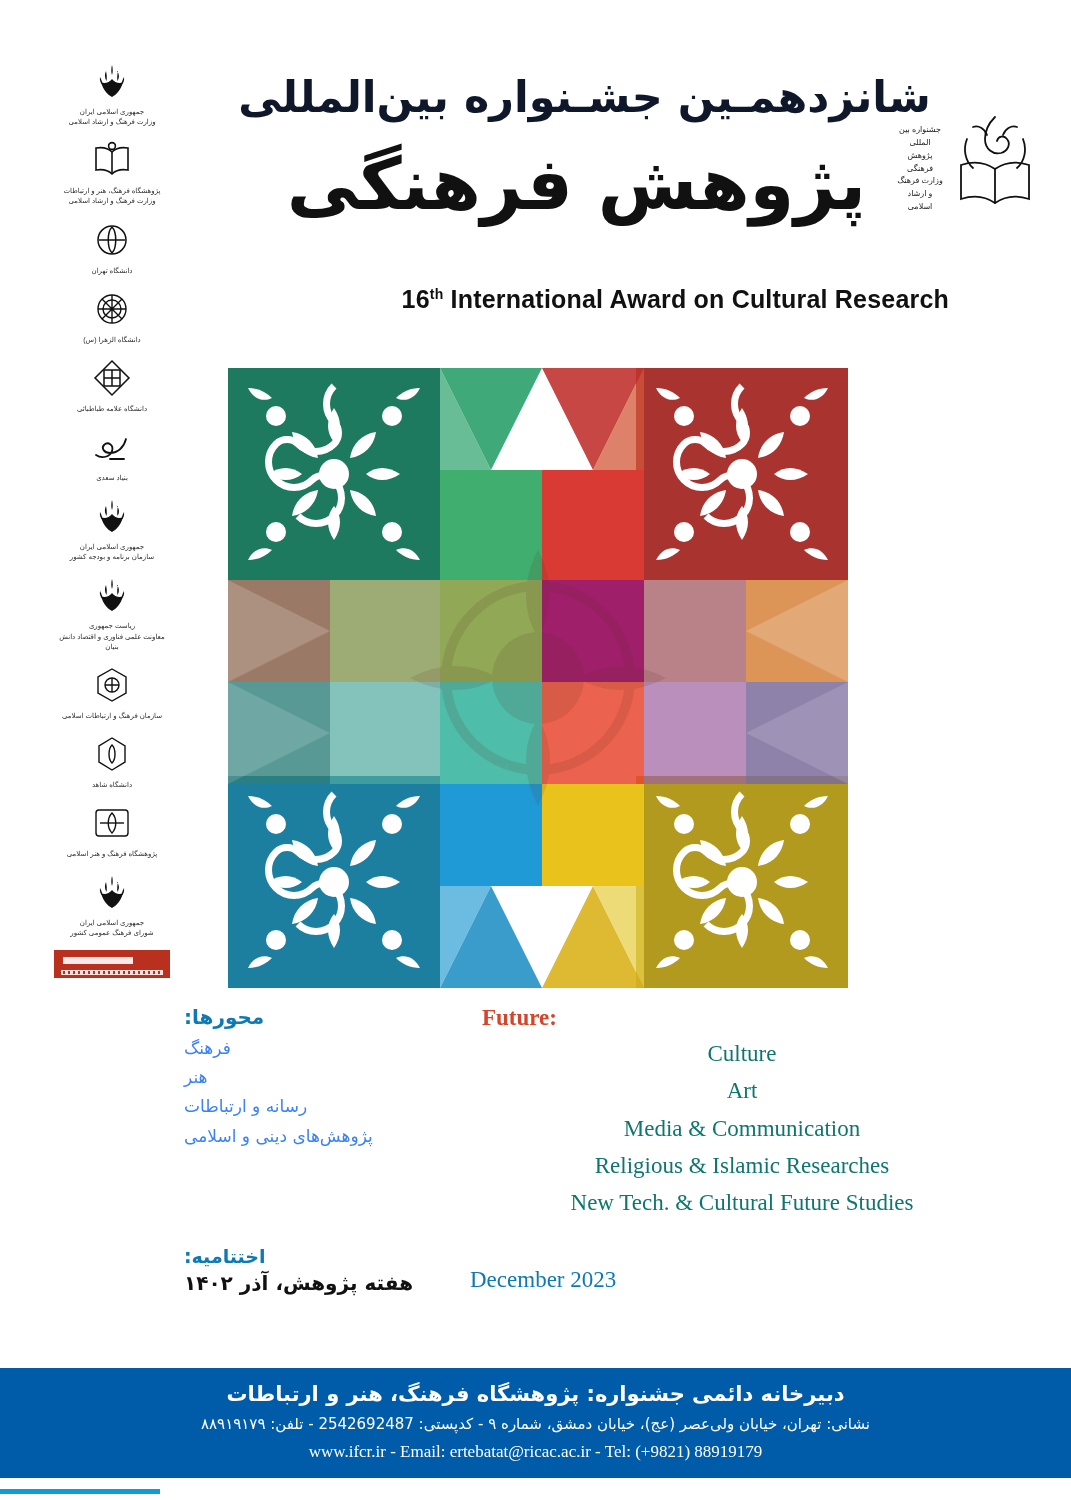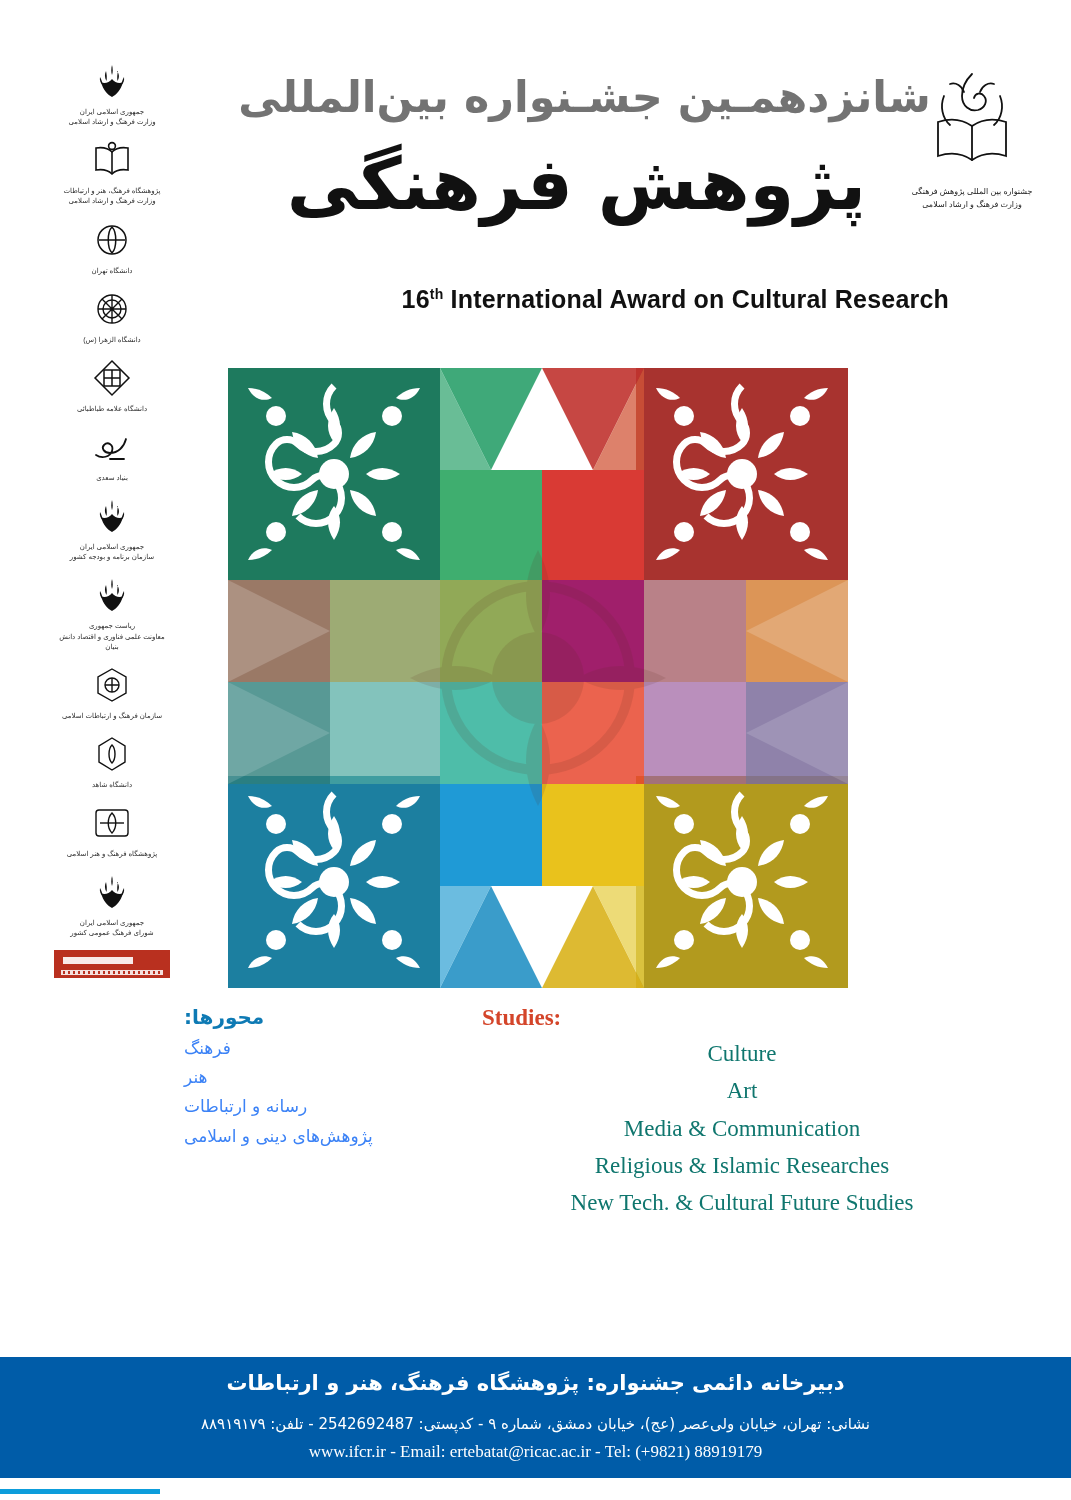--- a/index.html
+++ b/index.html
@@ -56,21 +56,21 @@
     height: 260px;
   }
   .fa-title-1 {
     position: absolute;
     top: 12px; right: 98px; left: 40px;
     text-align: center;
     direction: rtl;
     font-family: "DejaVu Sans", sans-serif;
     font-size: 43px;
     font-weight: 700;
-    color: #737373;
+    color: #0f172a;
     letter-spacing: -1px;
   }
   .fa-title-2 {
     position: absolute;
     top: 82px; right: 98px; left: 24px;
     text-align: center;
     direction: rtl;
     font-family: "DejaVu Sans", sans-serif;
     font-size: 72px;
     font-weight: 700;
@@ -89,21 +89,21 @@
     letter-spacing: .2px;
   }
   .en-title sup { font-size: 14px; vertical-align: super; }
 
   
   .emblem {
     position: absolute;
     top: 6px; right: 0;
     width: 150px; height: 200px;
     display: flex;
-    flex-direction: column;
+    flex-direction: row;
     align-items: center;
   }
   .emblem-mark { color: #111; }
   .emblem-caption {
     margin-top: 6px;
     font-size: 8px;
     line-height: 1.6;
     text-align: center;
     direction: rtl;
     color: #222;
@@ -183,21 +183,21 @@
     left: 0; right: 0; bottom: 22px;
     background: #005ca8;
     color: #ffffff;
     padding: 14px 0 16px;
     text-align: center;
   }
   .footer .f1 {
     direction: rtl;
     font-family: "DejaVu Sans", sans-serif;
     font-size: 21px; font-weight: 700;
-    margin-bottom: 20px;
+    margin-bottom: 9px;
   }
   .footer .f2 {
     direction: rtl;
     font-family: "DejaVu Sans", sans-serif;
     font-size: 15px;
     margin-bottom: 9px;
   }
   .footer .f3 {
     direction: ltr;
     font-family: "Liberation Serif", serif;
@@ -549,29 +549,36 @@
 
   <div class="topics">
     <div class="topics-fa">
       <div class="head">محورها:</div>
       <div class="row">فرهنگ</div>
       <div class="row">هنر</div>
       <div class="row">رسانه و ارتباطات</div>
       <div class="row">پژوهش‌های دینی و اسلامی</div>
     </div>
     <div class="topics-en">
-      <div class="head">Studies:</div>
+      <div class="head">Future:</div>
       <div class="row">Culture</div>
       <div class="row">Art</div>
       <div class="row">Media &amp; Communication</div>
       <div class="row">Religious &amp; Islamic Researches</div>
       <div class="row">New Tech. &amp; Cultural Future Studies</div>
     </div>
   </div>
 
+  <div class="closing">
+    <div class="closing-fa">
+      <div class="head">اختتامیه:</div>
+      <div class="val">هفته پژوهش، آذر ۱۴۰۲</div>
+    </div>
+    <div class="closing-en">December 2023</div>
+  </div>
 
   <div class="footer">
     <div class="f1">دبیرخانه دائمی جشنواره: پژوهشگاه فرهنگ، هنر و ارتباطات</div>
     <div class="f2">نشانی: تهران، خیابان ولی‌عصر (عج)، خیابان دمشق، شماره ۹ - کدپستی: 2542692487 - تلفن: ۸۸۹۱۹۱۷۹</div>
     <div class="f3">www.ifcr.ir  -  Email: ertebatat@ricac.ac.ir  -  Tel: (+9821) 88919179</div>
   </div>
   <div class="footer-strip"></div>
 
 </div>
 

